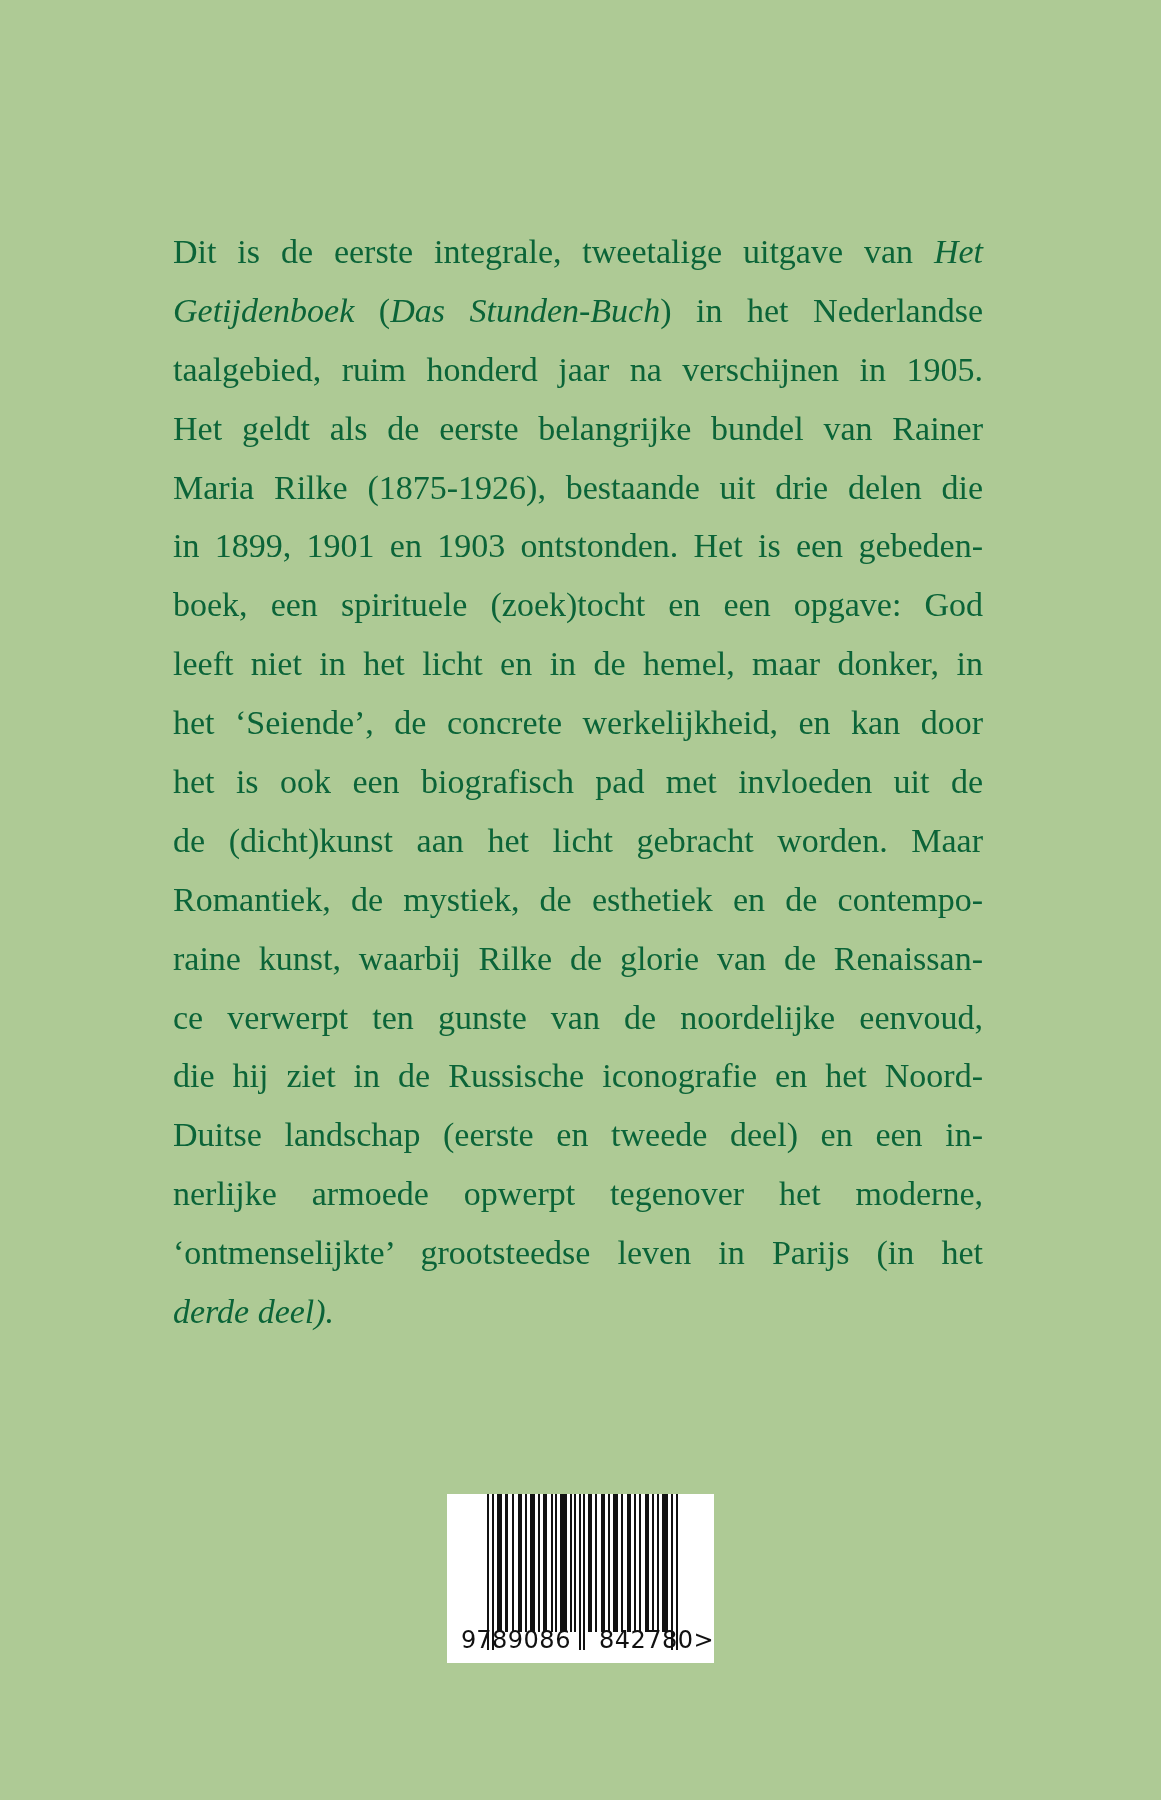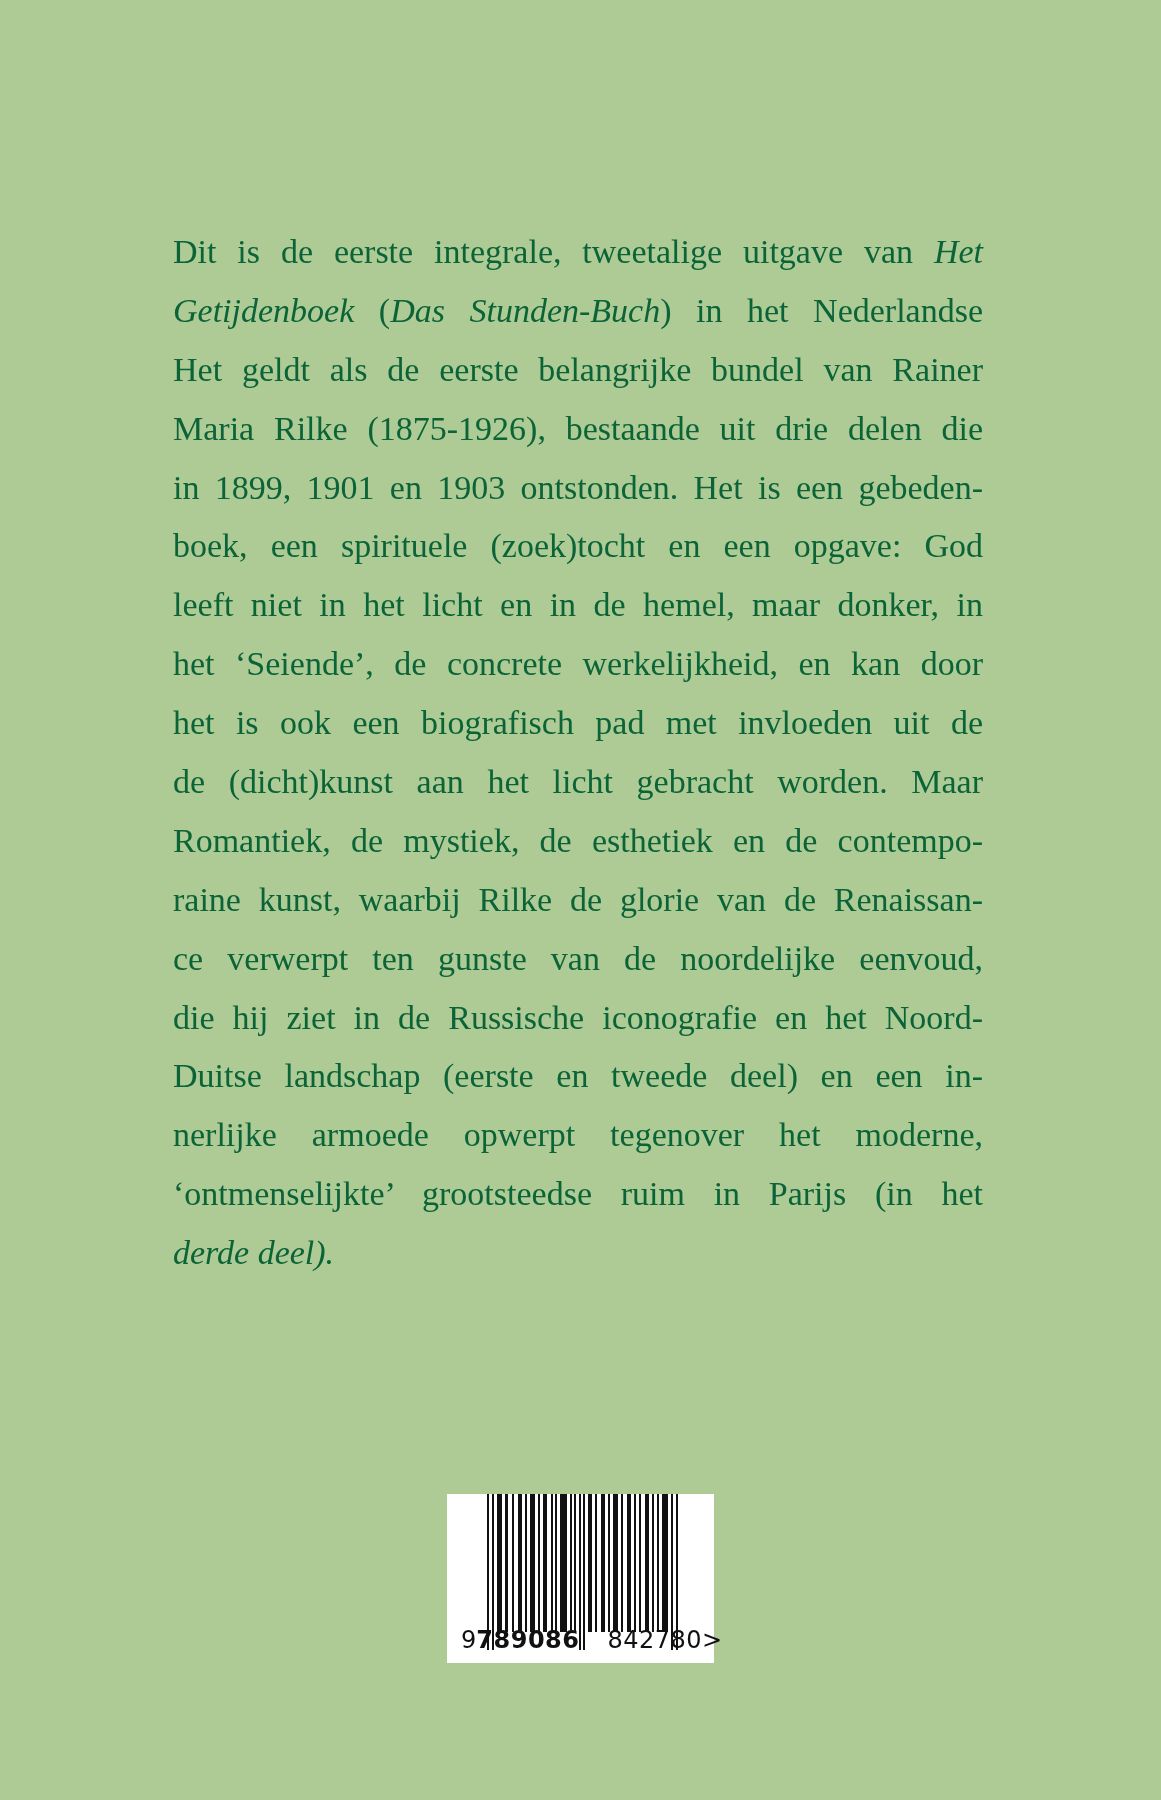--- a/index.html
+++ b/index.html
@@ -57,44 +57,45 @@
     width: 245px;
     font-family: "DejaVu Sans", sans-serif;
     font-size: 24px;
     color: #111;
     display: flex;
     justify-content: space-between;
     align-items: flex-end;
     line-height: 24px;
   }
   .isbn-text .grp1 { width: 16px; }
-  .isbn-text .grp2 { letter-spacing: 0.5px; font-weight: bold; }
+  .isbn-text .grp2 { letter-spacing: 0.5px; }
   .isbn-text .grp3 { letter-spacing: 0.5px; margin-left: 28px; }
 </style>
 </head>
 <body>
 
 <div class="blurb">
   <span class="line"><span>Dit is de eerste integrale, tweetalige uitgave van </span><em>Het</em></span>
   <span class="line"><em>Getijdenboek</em><span> (</span><em>Das Stunden-Buch</em><span>) in het Nederlandse</span></span>
+  <span class="line">taalgebied, ruim honderd jaar na verschijnen in 1905.</span>
   <span class="line">Het geldt als de eerste belangrijke bundel van Rainer</span>
   <span class="line">Maria Rilke (1875-1926), bestaande uit drie delen die</span>
   <span class="line">in 1899, 1901 en 1903 ontstonden. Het is een gebeden-</span>
   <span class="line">boek, een spirituele (zoek)tocht en een opgave: God</span>
   <span class="line">leeft niet in het licht en in de hemel, maar donker, in</span>
   <span class="line">het ‘Seiende’, de concrete werkelijkheid, en kan door</span>
   <span class="line">het is ook een biografisch pad met invloeden uit de</span>
   <span class="line">de (dicht)kunst aan het licht gebracht worden. Maar</span>
   <span class="line">Romantiek, de mystiek, de esthetiek en de contempo-</span>
   <span class="line">raine kunst, waarbij Rilke de glorie van de Renaissan-</span>
   <span class="line">ce verwerpt ten gunste van de noordelijke eenvoud,</span>
   <span class="line">die hij ziet in de Russische iconografie en het Noord-</span>
   <span class="line">Duitse landschap (eerste en tweede deel) en een in-</span>
   <span class="line">nerlijke armoede opwerpt tegenover het moderne,</span>
-  <span class="line">‘ontmenselijkte’ grootsteedse ruim in Parijs (in het</span>
+  <span class="line">‘ontmenselijkte’ grootsteedse leven in Parijs (in het</span>
   <span class="line last">derde deel).</span>
 </div>
 
 <div class="barcode-box">
   <svg width="267" height="169" viewBox="0 0 267 169">
     <g fill="#111">
 
       <rect x="40" y="0" width="2" height="156"></rect>
       <rect x="45" y="0" width="2" height="156"></rect>
 

